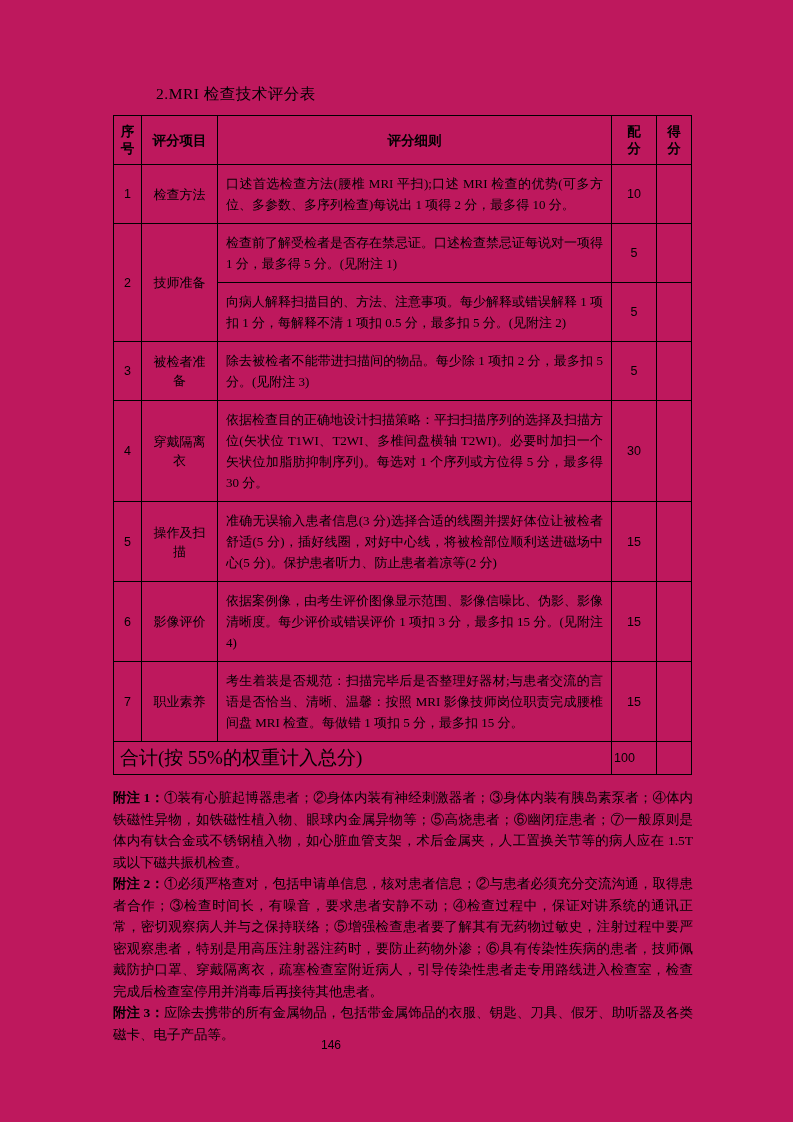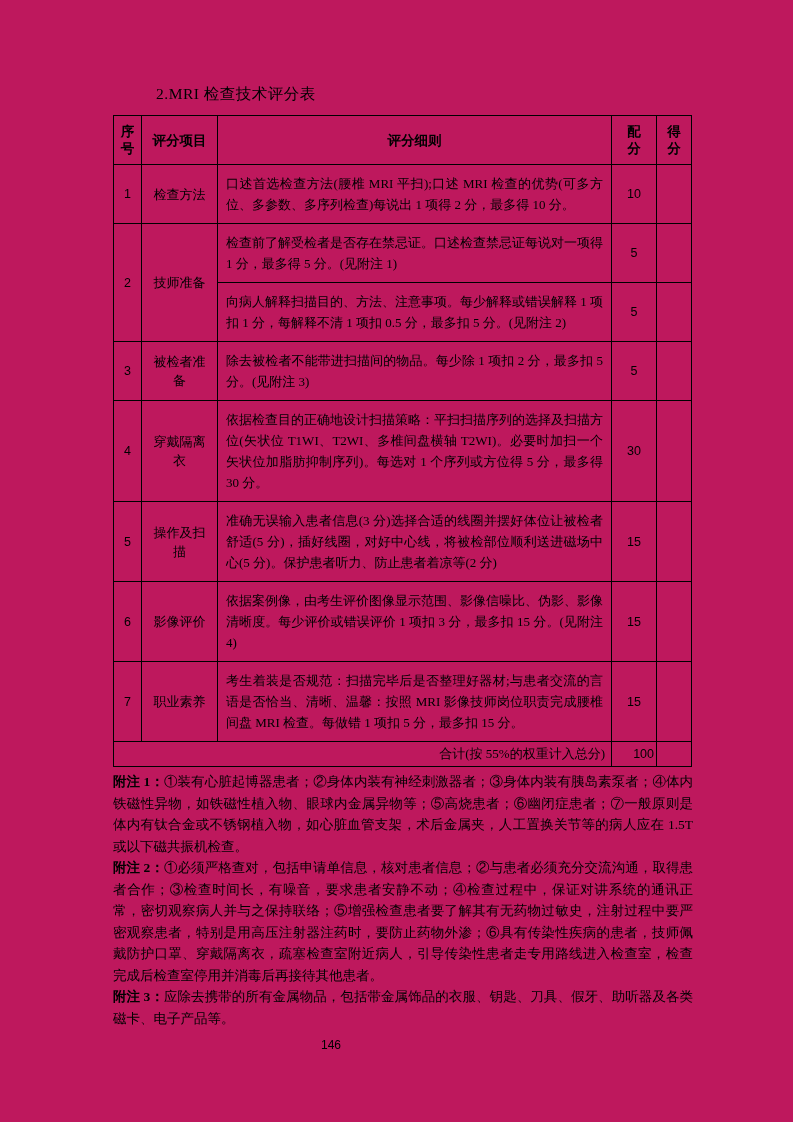--- a/index.html
+++ b/index.html
@@ -37,23 +37,23 @@
     vertical-align:middle;
     padding:7px 1px;
     line-height:17px;
   }
   .vh { display:inline-block; width:1em; word-break:break-all; line-height:17px; }
   .c-no     { text-align:center; vertical-align:middle; font-size:13px; }
   .c-item   { text-align:center; vertical-align:middle; font-size:13px; padding:2px 6px; line-height:19px; }
   .c-detail { text-align:justify; vertical-align:middle; font-size:13px; padding:8px 8px; line-height:21px;margin-top:6px; }
   .c-score  { text-align:center; vertical-align:middle; font-size:13px; }
   .num      { font-family:"Liberation Sans","DejaVu Sans",sans-serif; font-size:12.5px; }
-  .total-label { text-align:right; font-size:13px; padding:3px 6px; }
-  .total-cell  { text-align:right; padding:3px 2px;margin-top:35px; }
-  .notes { width:580px; margin-top:4px; }
+  .total-label { text-align:left; font-size:19px; padding:3px 6px; }
+  .total-cell  { text-align:left; padding:3px 2px;margin-top:35px; }
+  .notes { width:580px; margin-top:12px; }
   .note {
     margin:0;
     font-size:13.5px;
     line-height:21.5px;
     text-align:justify;
   }
   .note .note-label { font-weight:bold; }
   .page-number {
     position:absolute;
     left:0; top:1038px; width:662px;

